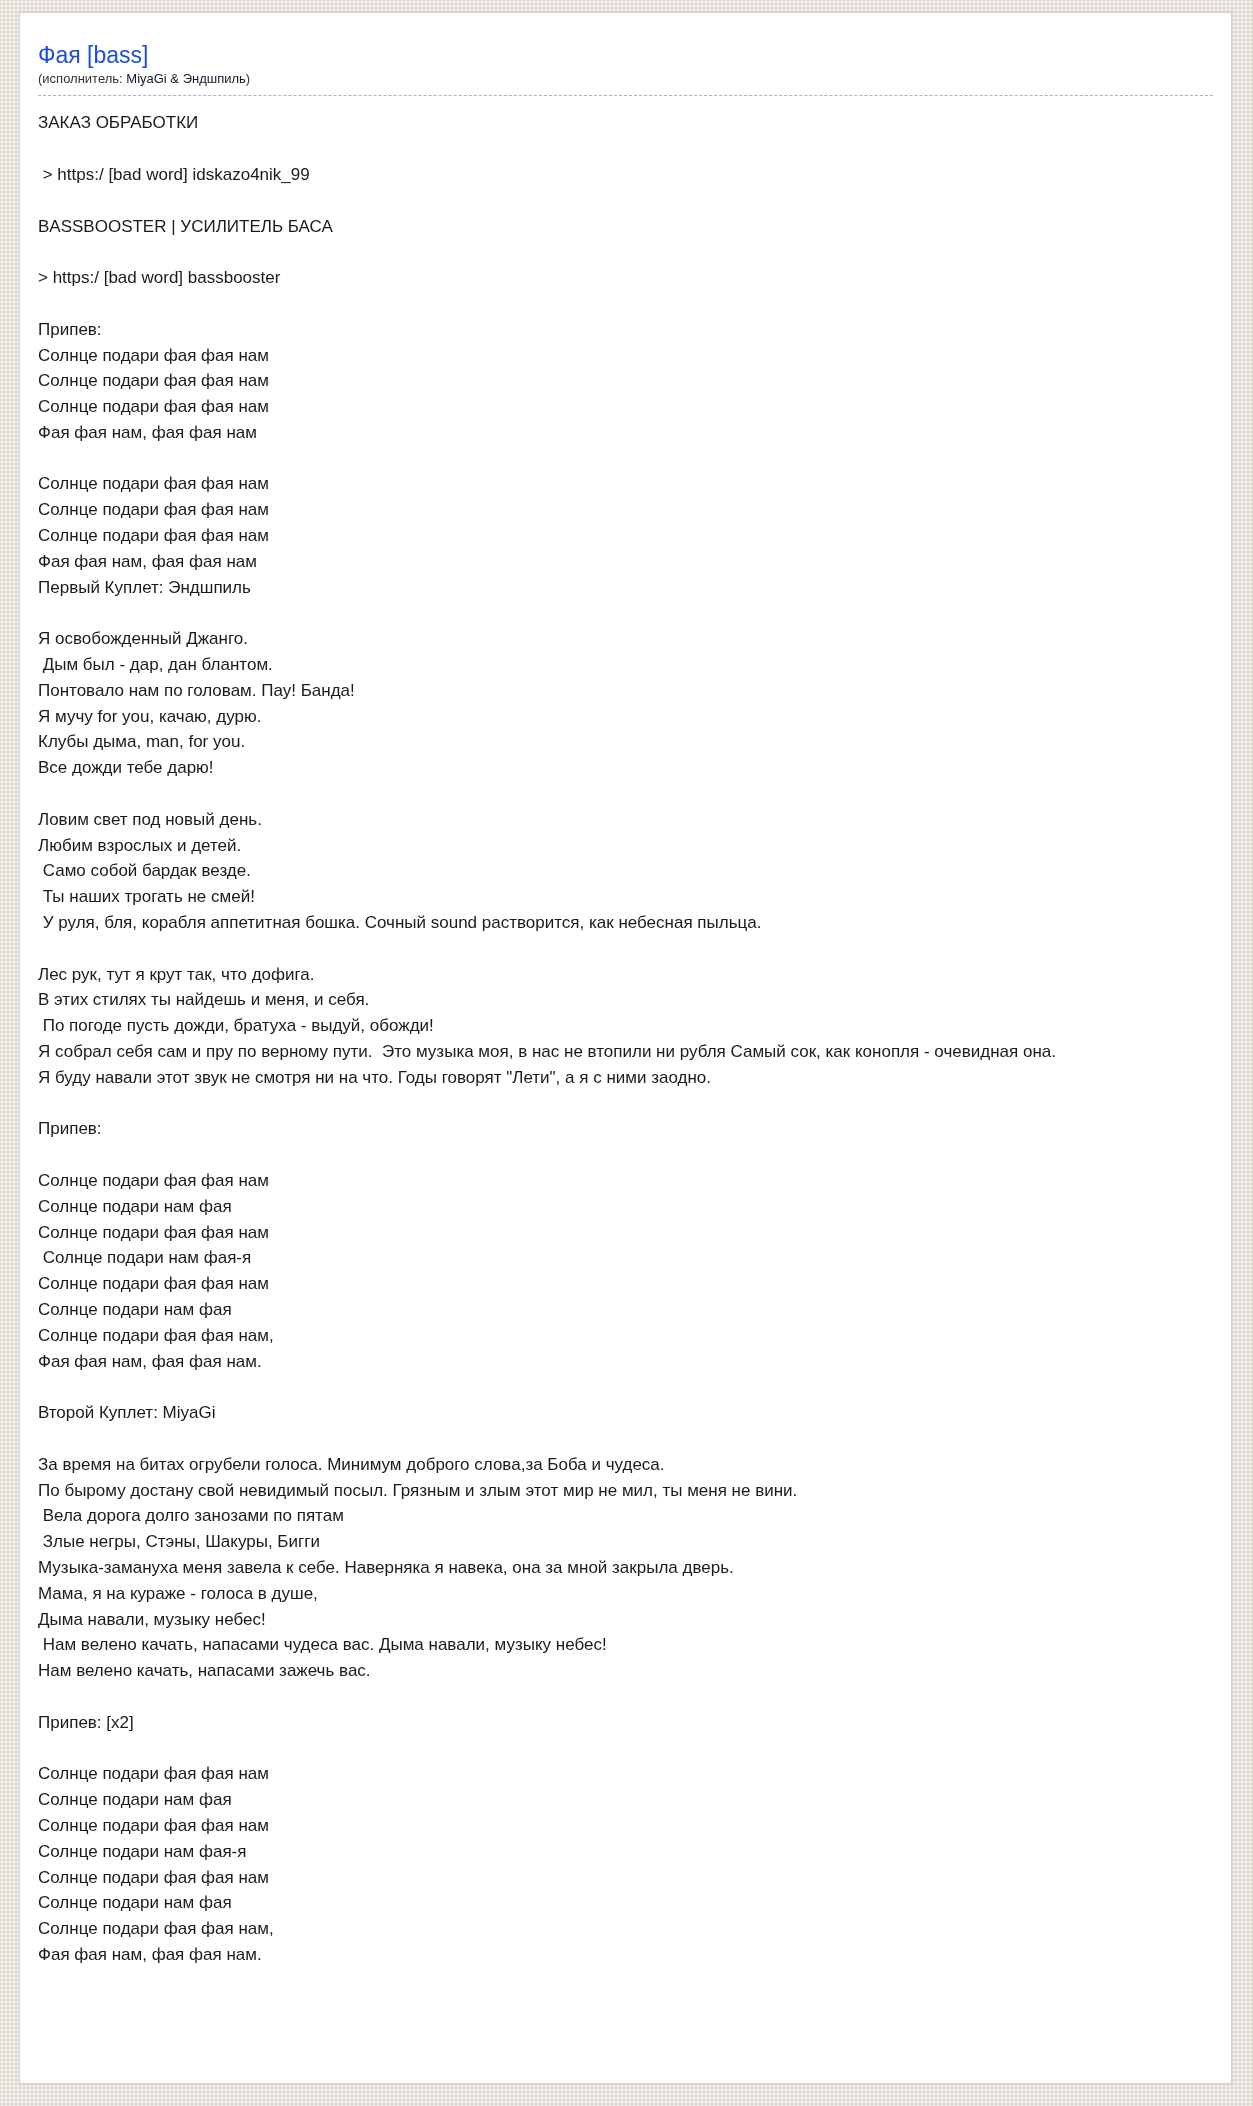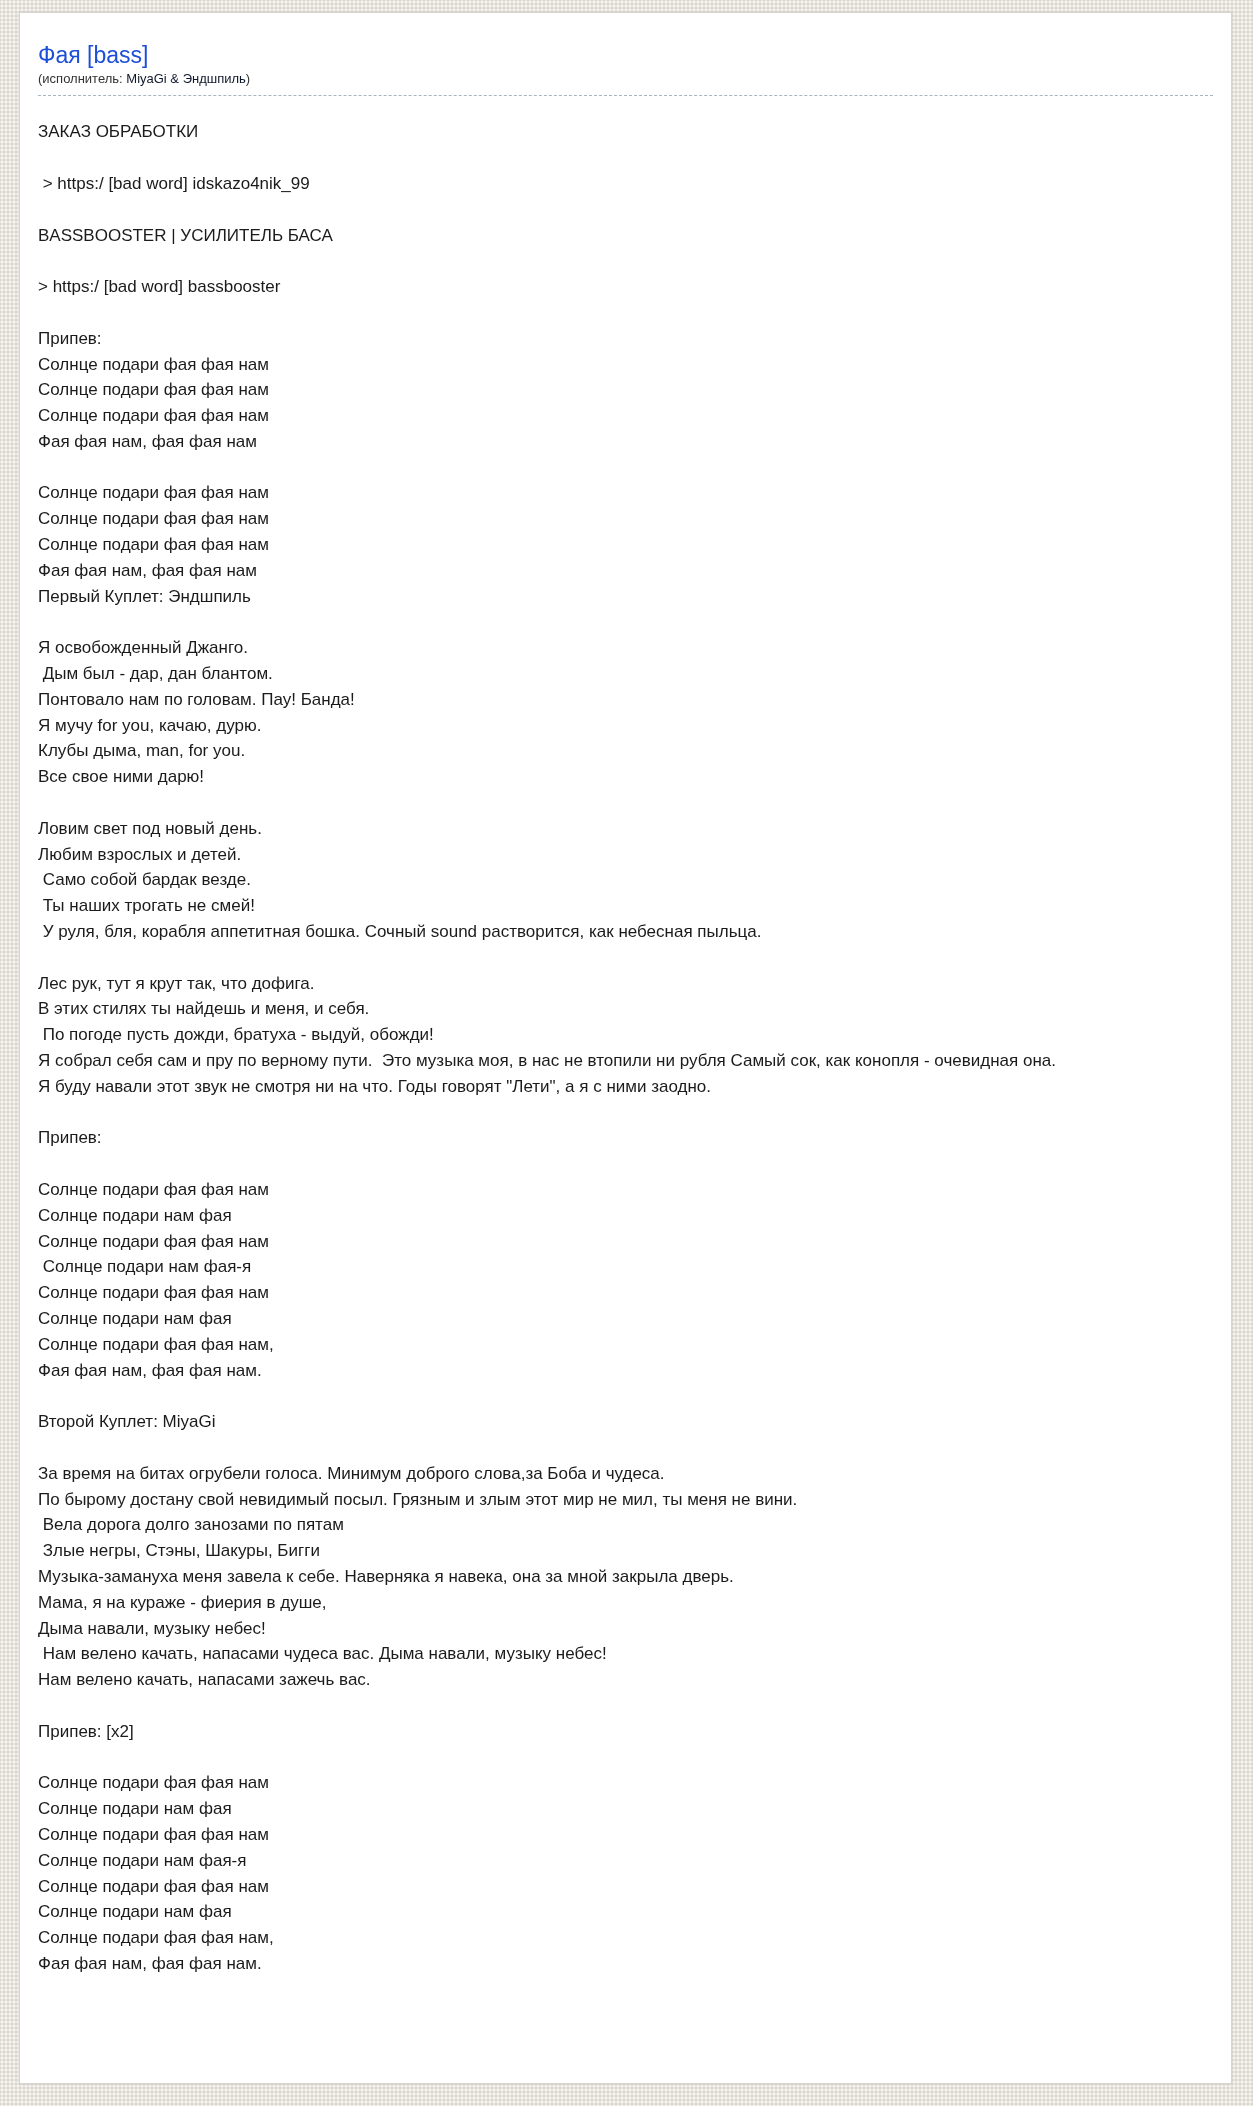--- a/index.html
+++ b/index.html
@@ -53,21 +53,21 @@
     line-height: 1.3;
   }
 
   .artist-link {
     color: #0f172a;
     text-decoration: none;
     cursor: pointer;
   }
 
   .lyrics {
-    margin-top: 23px;
+    margin-top: 14px;
     font-size: 17px;
     color: #1b1b1b;
   }
 
   .lyrics-line {
     white-space: pre;      
     line-height: 25.8px;
     height: 25.8px;
   }
 </style>
@@ -102,21 +102,21 @@
       <div class="lyrics-line">Солнце подари фая фая нам</div>
       <div class="lyrics-line">Солнце подари фая фая нам</div>
       <div class="lyrics-line">Фая фая нам, фая фая нам</div>
       <div class="lyrics-line">Первый Куплет: Эндшпиль</div>
       <div class="lyrics-line">&nbsp;</div>
       <div class="lyrics-line">Я освобожденный Джанго.</div>
       <div class="lyrics-line"> Дым был - дар, дан блантом.</div>
       <div class="lyrics-line">Понтовало нам по головам. Пау! Банда!</div>
       <div class="lyrics-line">Я мучу for you, качаю, дурю.</div>
       <div class="lyrics-line">Клубы дыма, man, for you.</div>
-      <div class="lyrics-line">Все свое ними дарю!</div>
+      <div class="lyrics-line">Все дожди тебе дарю!</div>
       <div class="lyrics-line">&nbsp;</div>
       <div class="lyrics-line">Ловим свет под новый день.</div>
       <div class="lyrics-line">Любим взрослых и детей.</div>
       <div class="lyrics-line"> Само собой бардак везде.</div>
       <div class="lyrics-line"> Ты наших трогать не смей!</div>
       <div class="lyrics-line"> У руля, бля, корабля аппетитная бошка. Сочный sound растворится, как небесная пыльца.</div>
       <div class="lyrics-line">&nbsp;</div>
       <div class="lyrics-line">Лес рук, тут я крут так, что дофига.</div>
       <div class="lyrics-line">В этих стилях ты найдешь и меня, и себя.</div>
       <div class="lyrics-line"> По погоде пусть дожди, братуха - выдуй, обожди!</div>
@@ -134,21 +134,21 @@
       <div class="lyrics-line">Солнце подари фая фая нам,</div>
       <div class="lyrics-line">Фая фая нам, фая фая нам.</div>
       <div class="lyrics-line">&nbsp;</div>
       <div class="lyrics-line">Второй Куплет: MiyaGi</div>
       <div class="lyrics-line">&nbsp;</div>
       <div class="lyrics-line">За время на битах огрубели голоса. Минимум доброго слова,за Боба и чудеса.</div>
       <div class="lyrics-line">По бырому достану свой невидимый посыл. Грязным и злым этот мир не мил, ты меня не вини.</div>
       <div class="lyrics-line"> Вела дорога долго занозами по пятам</div>
       <div class="lyrics-line"> Злые негры, Стэны, Шакуры, Бигги</div>
       <div class="lyrics-line">Музыка-замануха меня завела к себе. Наверняка я навека, она за мной закрыла дверь.</div>
-      <div class="lyrics-line">Мама, я на кураже - фиерия в душе,</div>
+      <div class="lyrics-line">Мама, я на кураже - голоса в душе,</div>
       <div class="lyrics-line">Дыма навали, музыку небес!</div>
       <div class="lyrics-line"> Нам велено качать, напасами чудеса вас. Дыма навали, музыку небес!</div>
       <div class="lyrics-line">Нам велено качать, напасами зажечь вас.</div>
       <div class="lyrics-line">&nbsp;</div>
       <div class="lyrics-line">Припев: [x2]</div>
       <div class="lyrics-line">&nbsp;</div>
       <div class="lyrics-line">Солнце подари фая фая нам</div>
       <div class="lyrics-line">Солнце подари нам фая</div>
       <div class="lyrics-line">Солнце подари фая фая нам</div>
       <div class="lyrics-line">Солнце подари нам фая-я</div>

